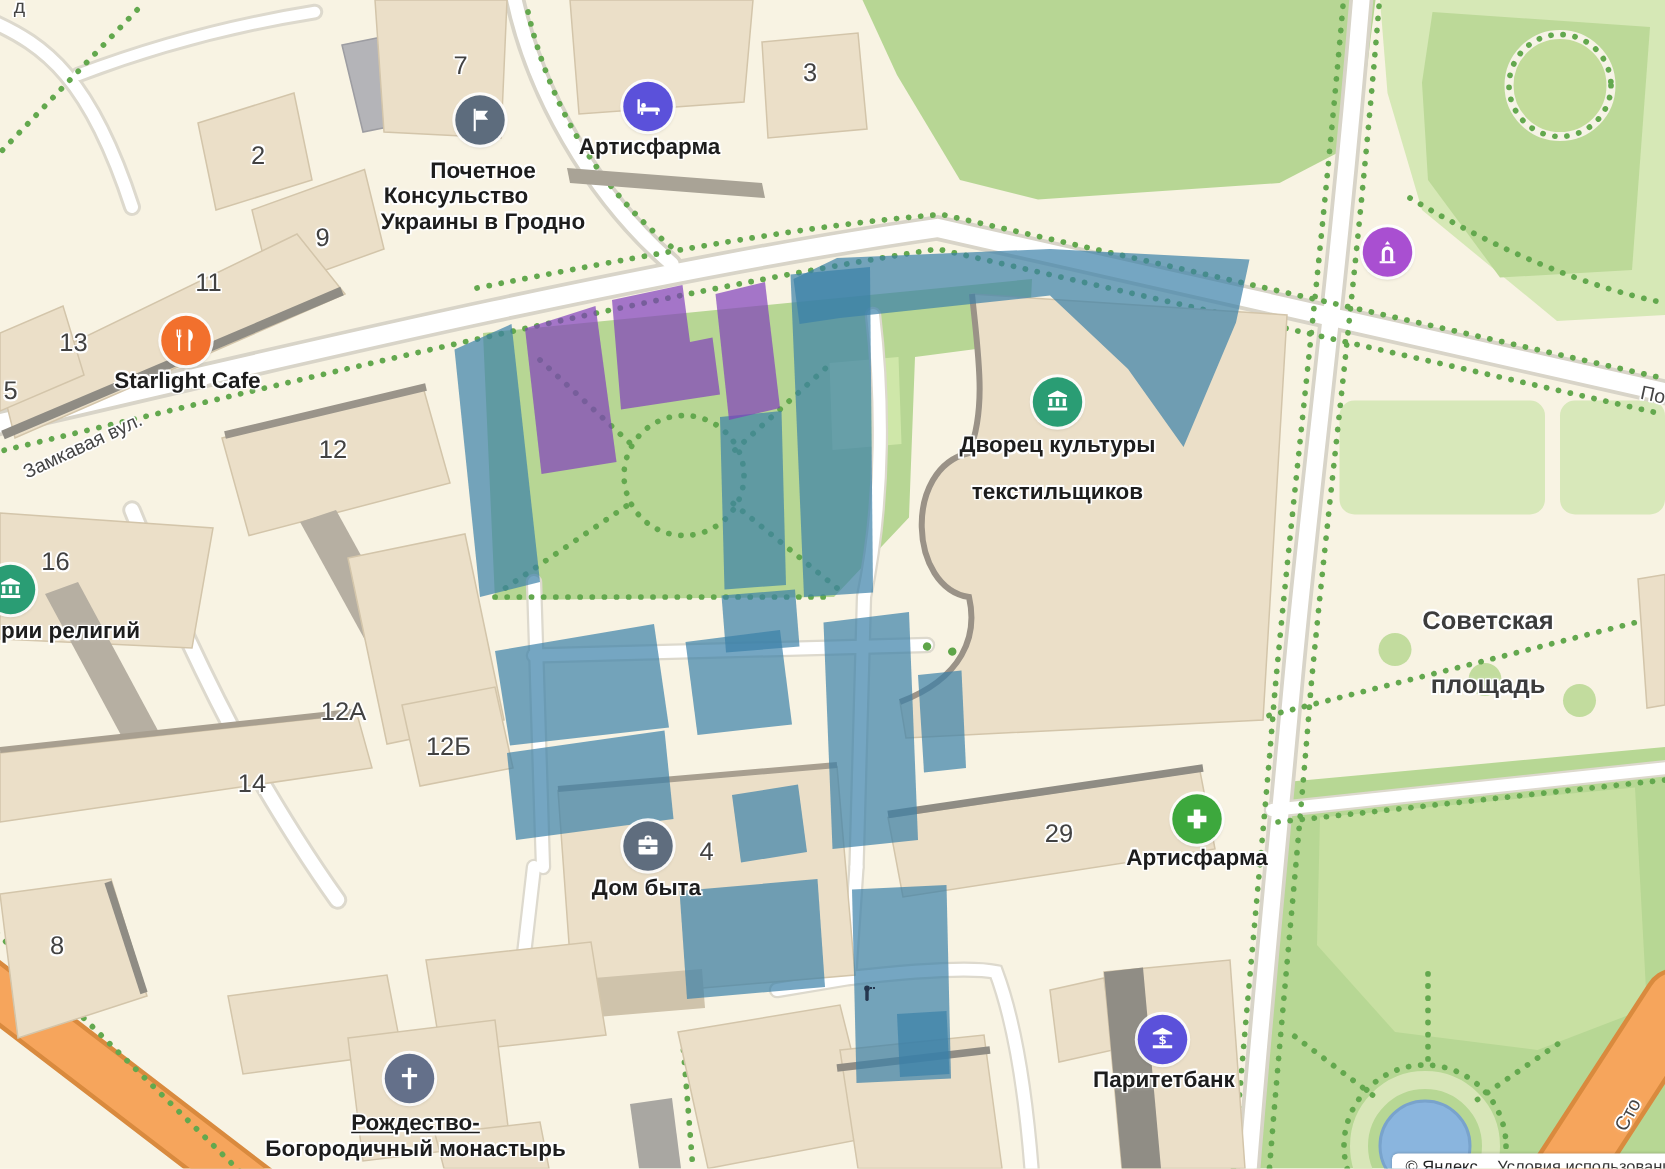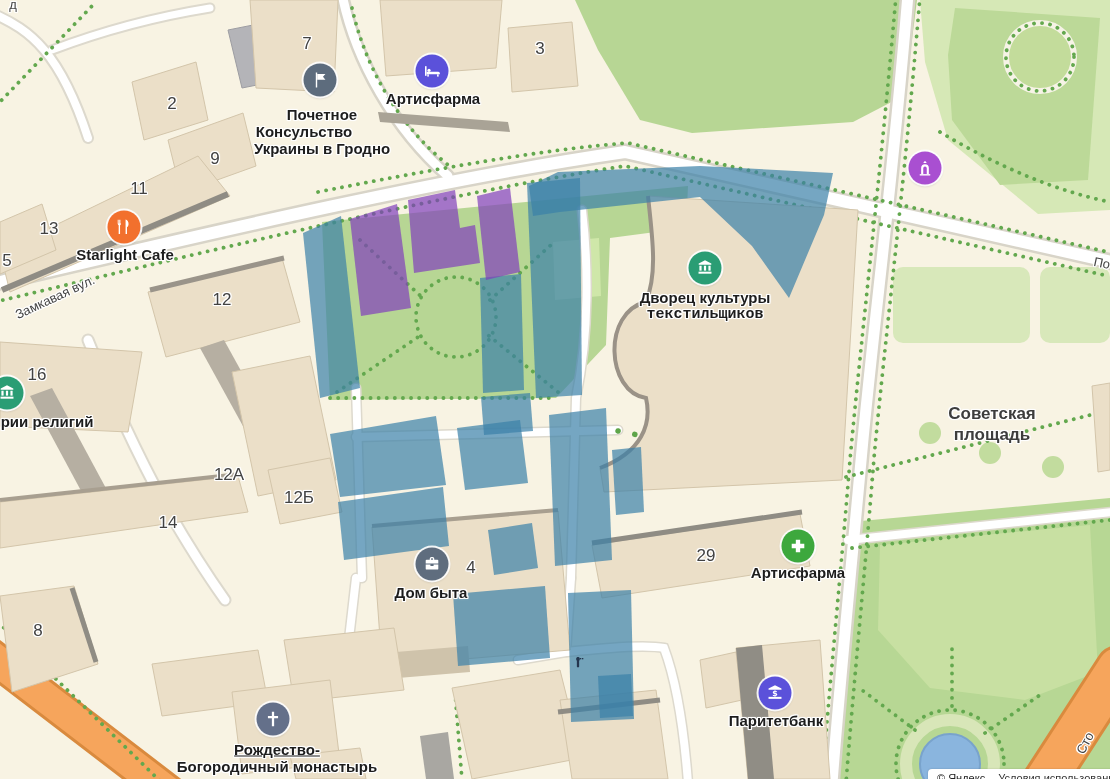--- a/index.html
+++ b/index.html
@@ -246,21 +246,21 @@
     <div class="marker" style="left: 705px; top: 268px; background: rgb(42, 157, 116);">
       <svg viewBox="0 0 24 24">
         <path d="M12 3.2l7.2 3.7v1.3H4.8V6.9z"></path>
         <rect x="5.6" y="9.4" width="2.5" height="5.6"></rect>
         <rect x="10.75" y="9.4" width="2.5" height="5.6"></rect>
         <rect x="15.9" y="9.4" width="2.5" height="5.6"></rect>
         <rect x="4.6" y="16.2" width="14.8" height="2.3"></rect>
       </svg>
     </div>
     <div class="poi-label-line" style="left: 705px; top: 297px;">Дворец культуры</div>
-    <div class="poi-label-line" style="left: 705px; top: 314px; font-family: Liberation Mono, monospace;">текстильщиков</div>
+    <div class="poi-label-line" style="left: 705px; top: 328px;">текстильщиков</div>
     <div class="marker" style="left: 432px; top: 564px; background: rgb(95, 109, 126);">
       <svg viewBox="0 0 24 24">
         <path d="M9.4 7V6a2 2 0 0 1 2-2h1.2a2 2 0 0 1 2 2v1h3.6a1 1 0 0 1 1 1v3.4H4.8V8a1 1 0 0 1 1-1zM10.9 7h2.2V6a.5.5 0 0 0-.5-.5h-1.2a.5.5 0 0 0-.5.5z"></path>
         <path d="M4.8 12.6h5.4v1.6h3.6v-1.6h5.4v4.8a1 1 0 0 1-1 1H5.8a1 1 0 0 1-1-1z"></path>
       </svg>
     </div>
     <div class="poi-label-line" style="left: 431px; top: 592px;">Дом быта</div>
     <div class="marker" style="left: 798px; top: 546px; background: rgb(61, 168, 61);">
       <svg viewBox="0 0 24 24">
         <path d="M9.5 4.8h5v4.7h4.7v5h-4.7v4.7h-5v-4.7H4.8v-5h4.7z"></path>
@@ -291,21 +291,21 @@
     </div>
     <div class="marker bare" style="left: 578px; top: 662px; color: rgb(36, 54, 78);">
       <svg viewBox="0 0 24 24">
         <rect x="10.3" y="5" width="3.4" height="15" rx="1.4"></rect>
         <circle cx="12" cy="7.4" r="2.8"></circle>
         <rect x="15" y="6" width="2" height="2"></rect>
         <rect x="18" y="6" width="2" height="2"></rect>
       </svg>
     </div>
     <div class="area-label-line" style="left: 992px; top: 414px;">Советская</div>
-    <div class="area-label-line" style="left: 992px; top: 435px;">площадь</div>
+    <div class="area-label-line" style="left: 992px; top: 457px;">площадь</div>
     <div class="bnum" style="left: 307px; top: 44px;">7</div>
     <div class="bnum" style="left: 540px; top: 49px;">3</div>
     <div class="bnum" style="left: 172px; top: 104px;">2</div>
     <div class="bnum" style="left: 215px; top: 159px;">9</div>
     <div class="bnum" style="left: 139px; top: 189px;">11</div>
     <div class="bnum" style="left: 49px; top: 229px;">13</div>
     <div class="bnum" style="left: 7px; top: 261px;">5</div>
     <div class="bnum" style="left: 222px; top: 300px;">12</div>
     <div class="bnum" style="left: 37px; top: 375px;">16</div>
     <div class="bnum" style="left: 229px; top: 443px; margin-top: 32px;">12А</div>

